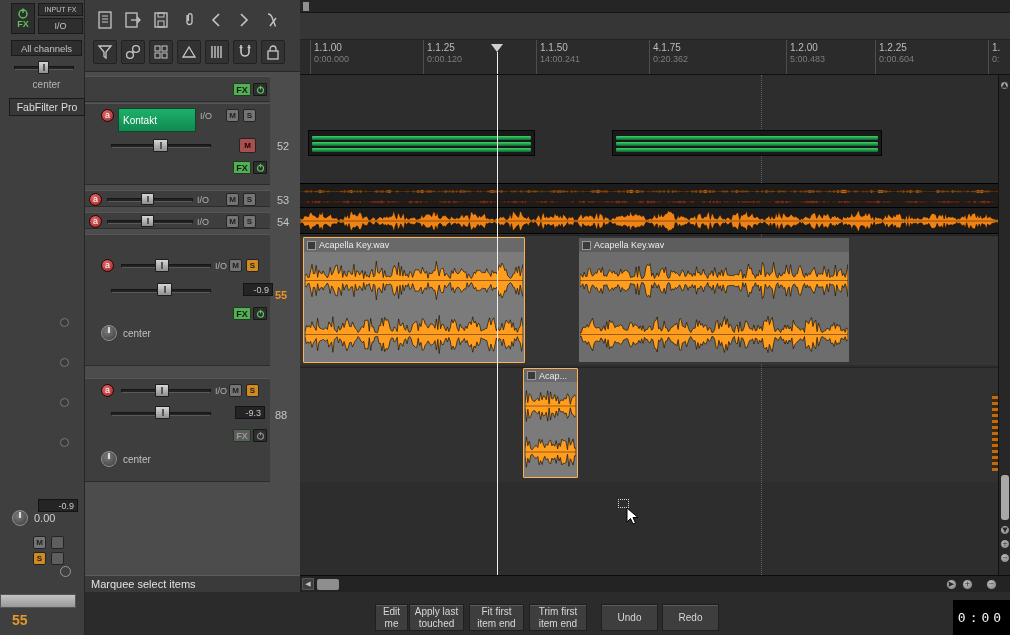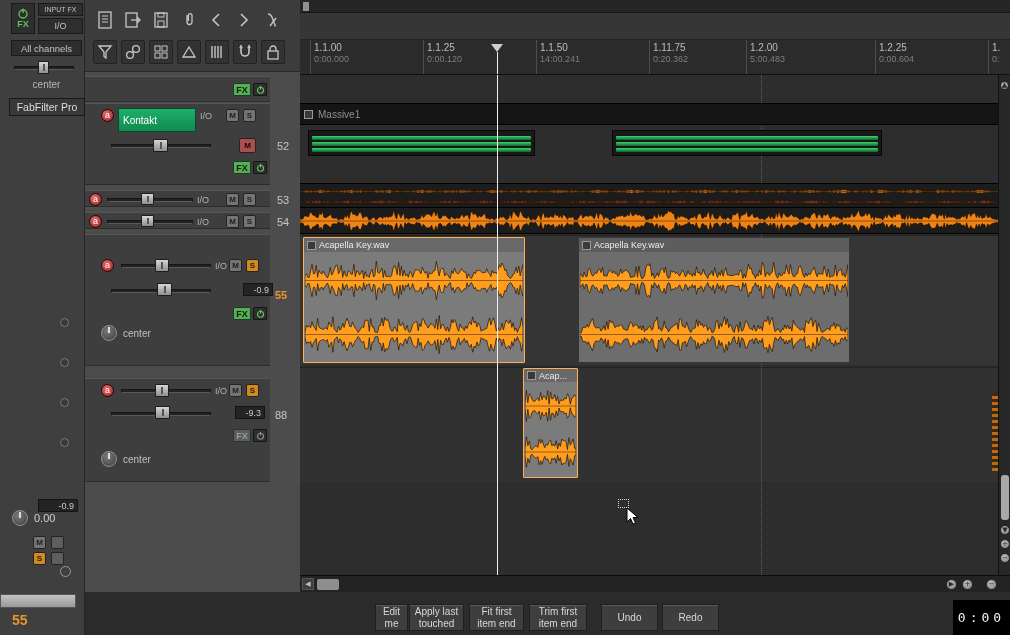--- a/index.html
+++ b/index.html
@@ -326,20 +326,23 @@
           <svg width="9" height="9" viewBox="0 0 12 12">
             <circle cx="6" cy="7" r="4" fill="none" stroke="#8a8a8a" stroke-width="1.6"></circle>
             <line x1="6" y1="1" x2="6" y2="6" stroke="#8a8a8a" stroke-width="1.6"></line>
           </svg>
         </div>
       <div class="knob" style="left:16px;top:72px;width:16px;height:16px"></div>
       <div class="abs" style="left:38px;top:75px;color:#c0c0c0">center</div>
       <div class="tracknum abs" style="left:190px;top:30px">88</div>
     </div>
 
+    <div class="statusbar abs">
+        <span>Marquee select items</span>
+      </div>
     <div class="tcpbottom abs"></div>
   </div>
 
   <div class="abs arrange">
     <div class="abs topscroll">
       <div class="abs" style="left:3px;top:2px;width:6px;height:9px;background:#909090"></div>
     </div>
     <div class="abs toolvoid"></div>
 
     <div class="abs ruler">
@@ -349,48 +352,44 @@
         </div>
       <div class="rmark" style="left:123px">
           <span class="rbeat">1.1.25</span>
           <span class="rtime">0:00.120</span>
         </div>
       <div class="rmark" style="left:236px">
           <span class="rbeat">1.1.50</span>
           <span class="rtime">14:00.241</span>
         </div>
       <div class="rmark" style="left:349px">
-          <span class="rbeat">1.11.75</span>
+          <span class="rbeat">4.1.75</span>
           <span class="rtime">0:20.362</span>
         </div>
-      <div class="rmark" style="left:446px">
+      <div class="rmark" style="left:486px">
           <span class="rbeat">1.2.00</span>
           <span class="rtime">5:00.483</span>
         </div>
       <div class="rmark" style="left:575px">
           <span class="rbeat">1.2.25</span>
           <span class="rtime">0:00.604</span>
         </div>
       <div class="rmark" style="left:688px">
           <span class="rbeat">1.</span>
           <span class="rtime">0:</span>
         </div>
       <div class="cursor-tri" style="left:191px;top:4px"></div>
       <div class="playhead" style="left:197px;top:12px;height:23px"></div>
     </div>
 
     <div class="abs body">
       <div class="lane" style="top:160px;height:130px;background:#353535;border-top:1px solid #222"></div>
       <div class="lane" style="top:292px;height:115px;background:#313131;border-top:1px solid #222"></div>
       <div class="dottedline" style="left:461px"></div>
 
-      <div class="abs" style="left:0;top:28px;width:710px;height:22px;background:#151515;border-top:1px solid #000;border-bottom:1px solid #000">
-        <div class="iicon abs" style="left:4px;top:6px"></div>
-        <div class="abs" style="left:18px;top:5px;color:#8f8f8f">Massive1</div>
-      </div>
 
       <div class="abs" style="left:8px;top:55px;width:227px;height:26px;background:#191919;border:1px solid #060606">
         <div class="abs" style="left:3px;right:3px;top:5px">
           <div class="gstripe"></div>
             <div class="gstripe"></div>
             <div class="gstripe"></div>
         </div>
       </div>
       <div class="abs" style="left:312px;top:55px;width:270px;height:26px;background:#191919;border:1px solid #060606">
         <div class="abs" style="left:3px;right:3px;top:5px">

